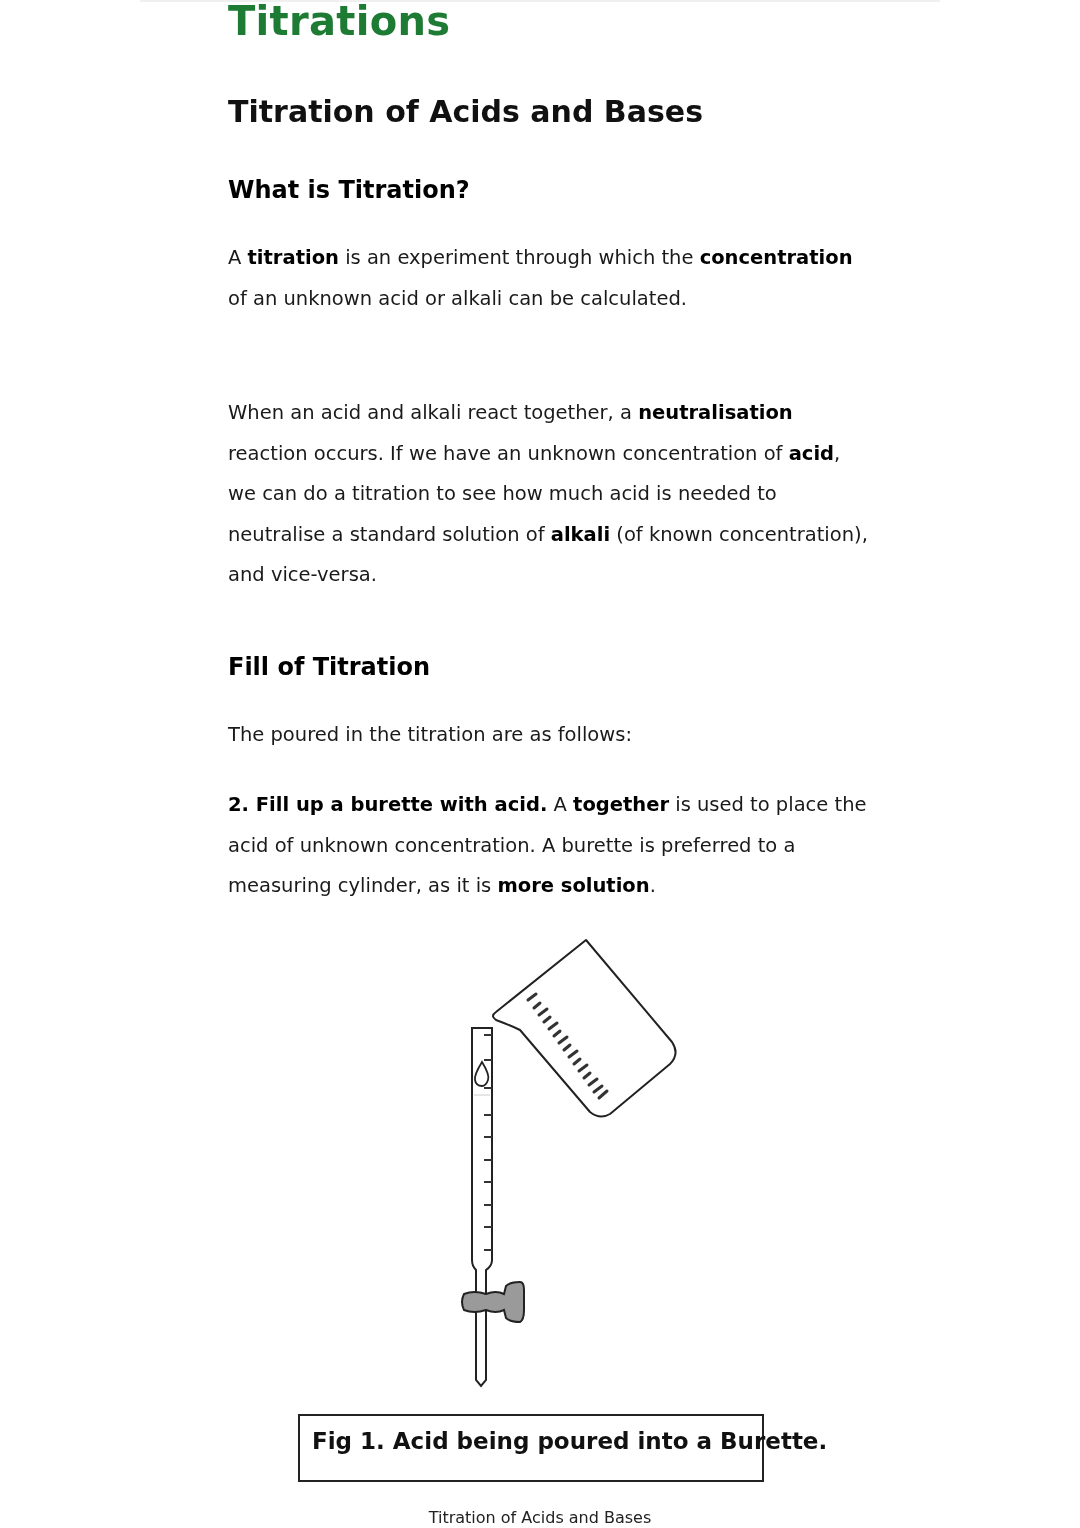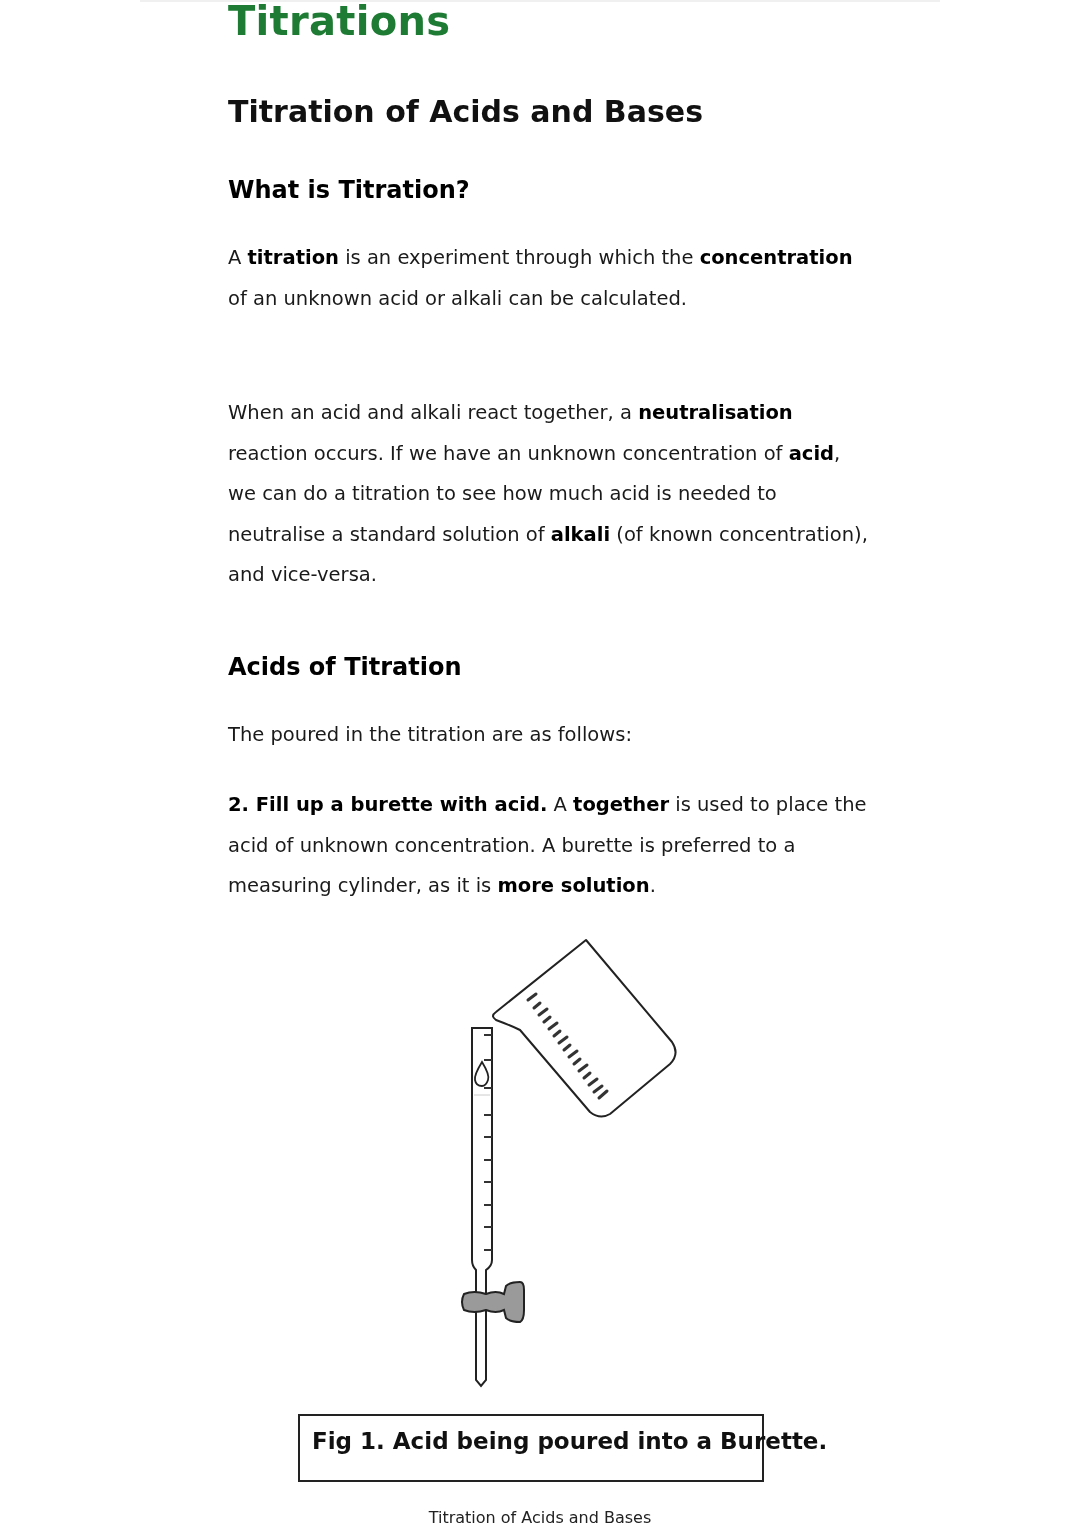--- a/index.html
+++ b/index.html
@@ -28,21 +28,21 @@
   <h3 class="h3" style="top:176px;">What is Titration?</h3>
 
   <p class="para" style="top:238px;">
     <span>A </span><b>titration</b><span> is an experiment through which the </span><b>concentration</b><br><span> of an unknown acid or alkali can be calculated.</span>
   </p>
 
   <p class="para" style="top:357px;margin-top:36px;">
     <span>When an acid and alkali react together, a </span><b>neutralisation</b><span> reaction occurs. If we have an unknown concentration of </span><b>acid</b><span>, we can do a titration to see how much acid is needed to neutralise a standard solution of </span><b>alkali</b><span> (of known concentration), and vice-versa.</span>
   </p>
 
-  <h3 class="h3" style="top:653px;">Acids of Titration</h3>
+  <h3 class="h3" style="top:653px;">Fill of Titration</h3>
 
   <p class="para" style="top:715px;">The poured in the titration are as follows:</p>
 
   <p class="para" style="top:785px;">
     <b>2. Fill up a burette with acid.</b><span> A </span><b>together</b><span> is used to place the acid of unknown concentration. A burette is preferred to a measuring cylinder, as it is </span><b>more solution</b><span>.</span>
   </p>
 </div>
 
 <div class="figure">
   <svg width="260" height="460" viewBox="0 0 260 460" xmlns="http://www.w3.org/2000/svg">

